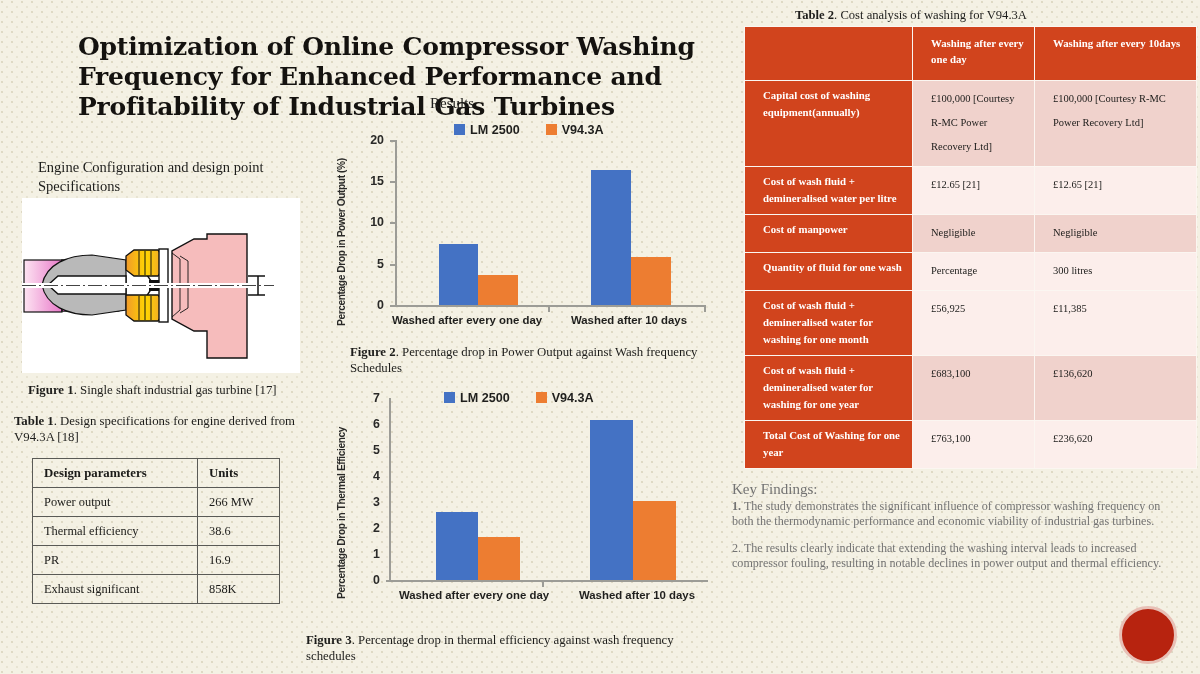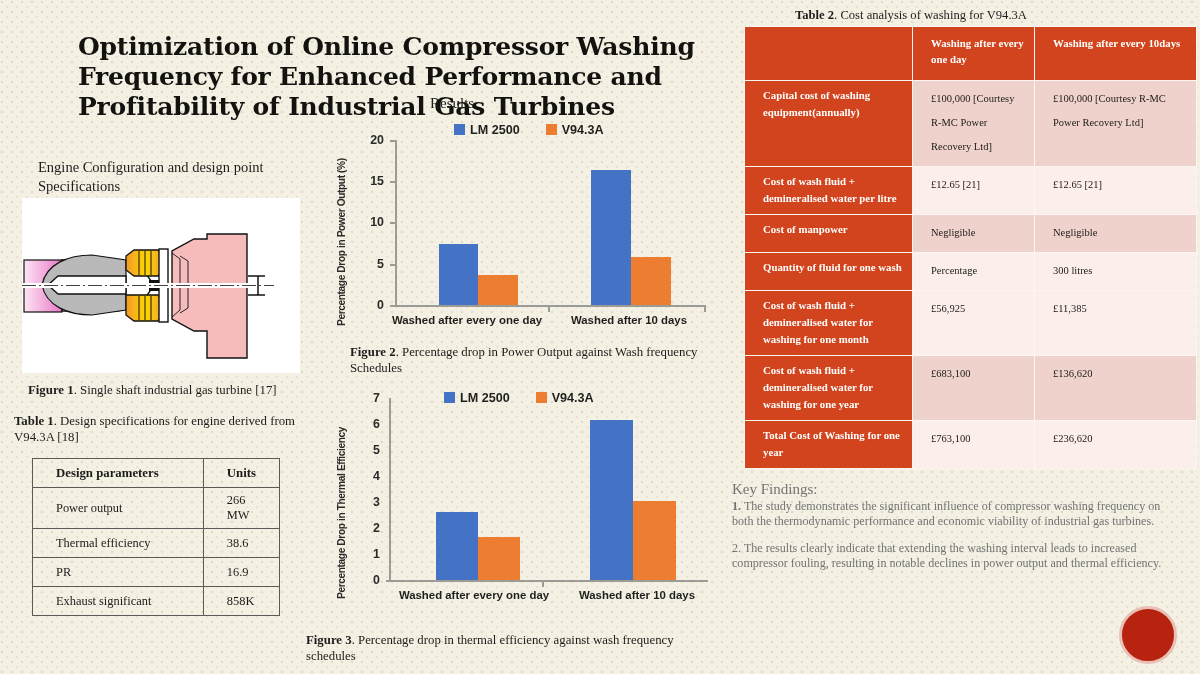--- a/index.html
+++ b/index.html
@@ -42,21 +42,21 @@
   #table1-caption{
     left:14px;top:413px;width:300px;font-size:12.8px;line-height:16px;
   }
 
   
   #table1{
     left:32px;top:458px;width:248px;border-collapse:collapse;
     font-size:12.4px;background:transparent;
   }
   #table1 td{
-    border:1px solid #5a5a56;padding:5px 23px;height:18px;vertical-align:middle;
+    border:1px solid #5a5a56;padding:5px 11px;height:18px;vertical-align:middle;
     color:#1b1b19;
   }
   #table1 tr:first-child td{font-weight:bold;font-size:12.8px;}
   #table1 td:first-child{width:142px;}
 
   
   #results-heading{
     left:430px;top:95px;font-size:15px;color:#1d1d1b;
   }
 

